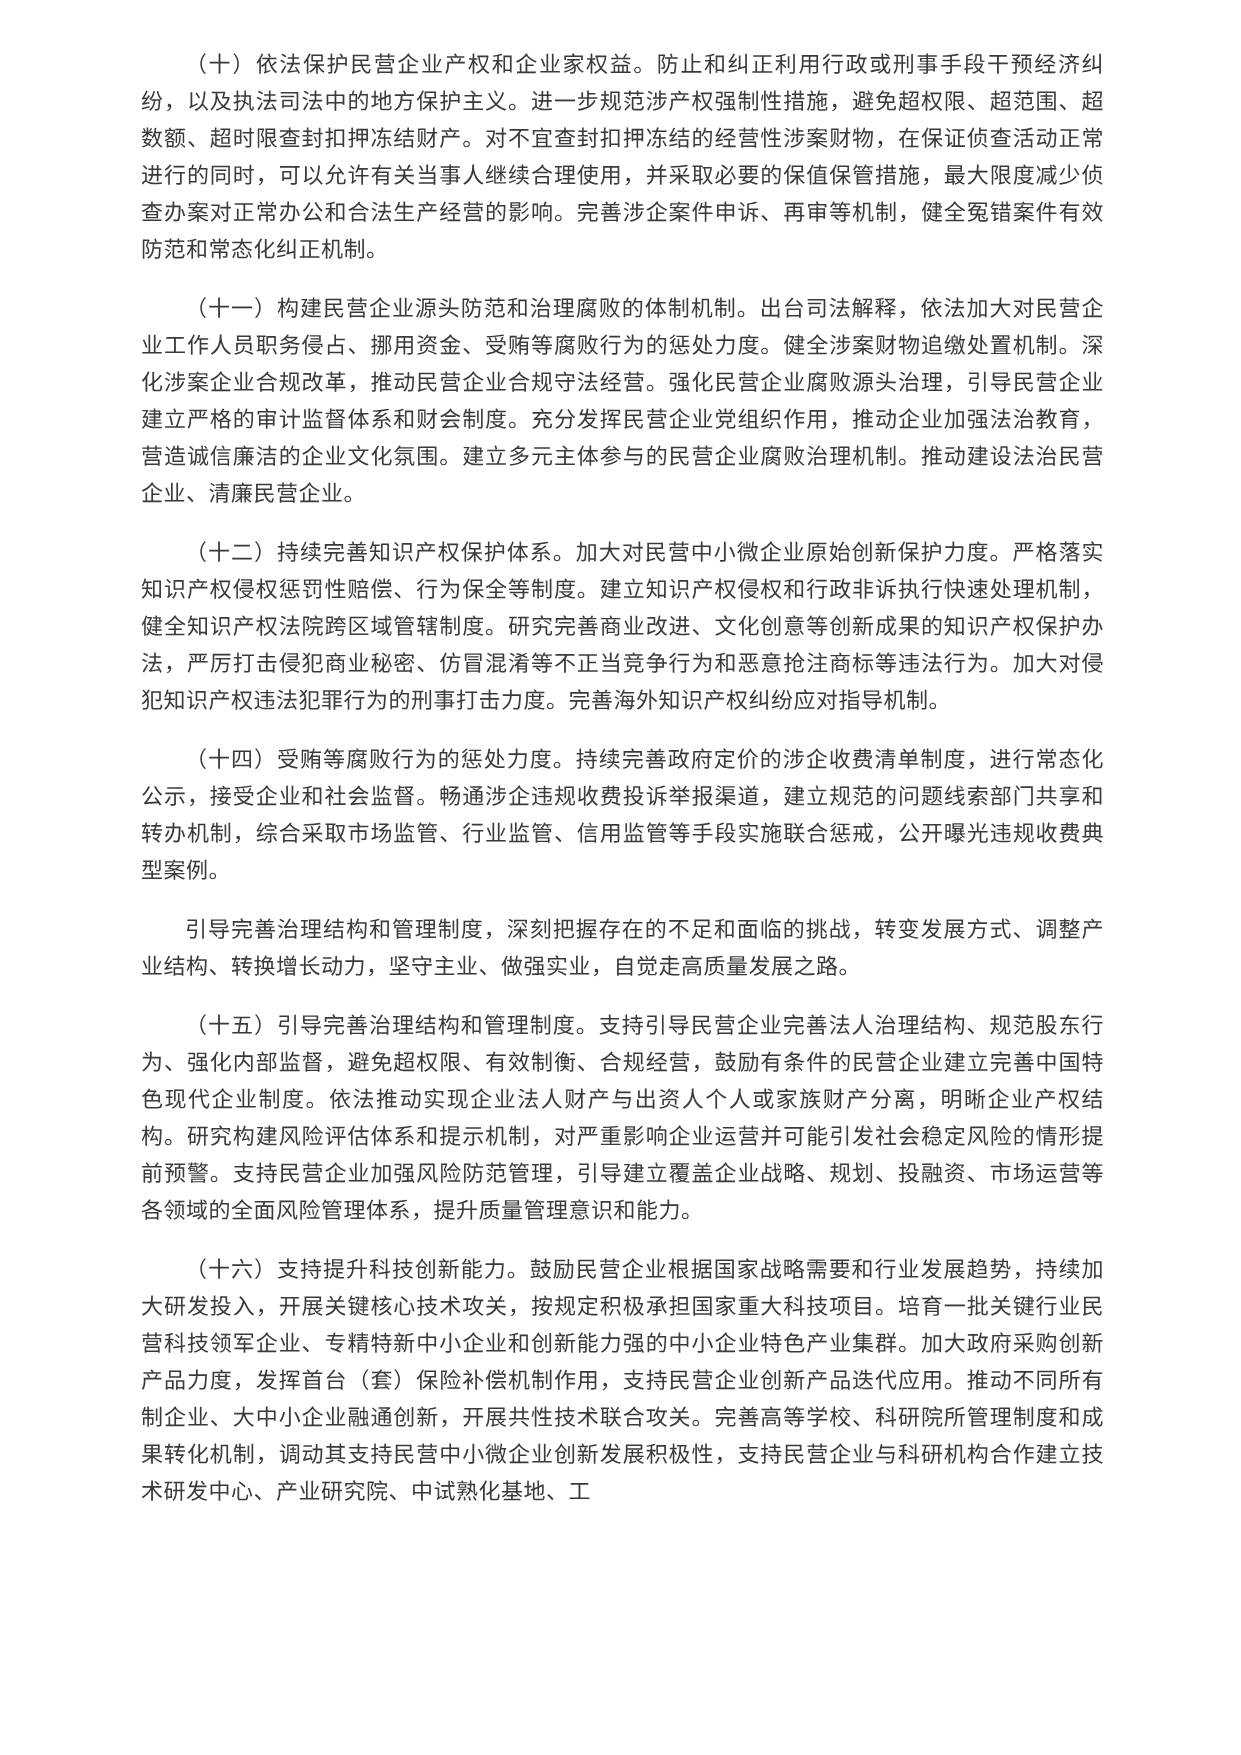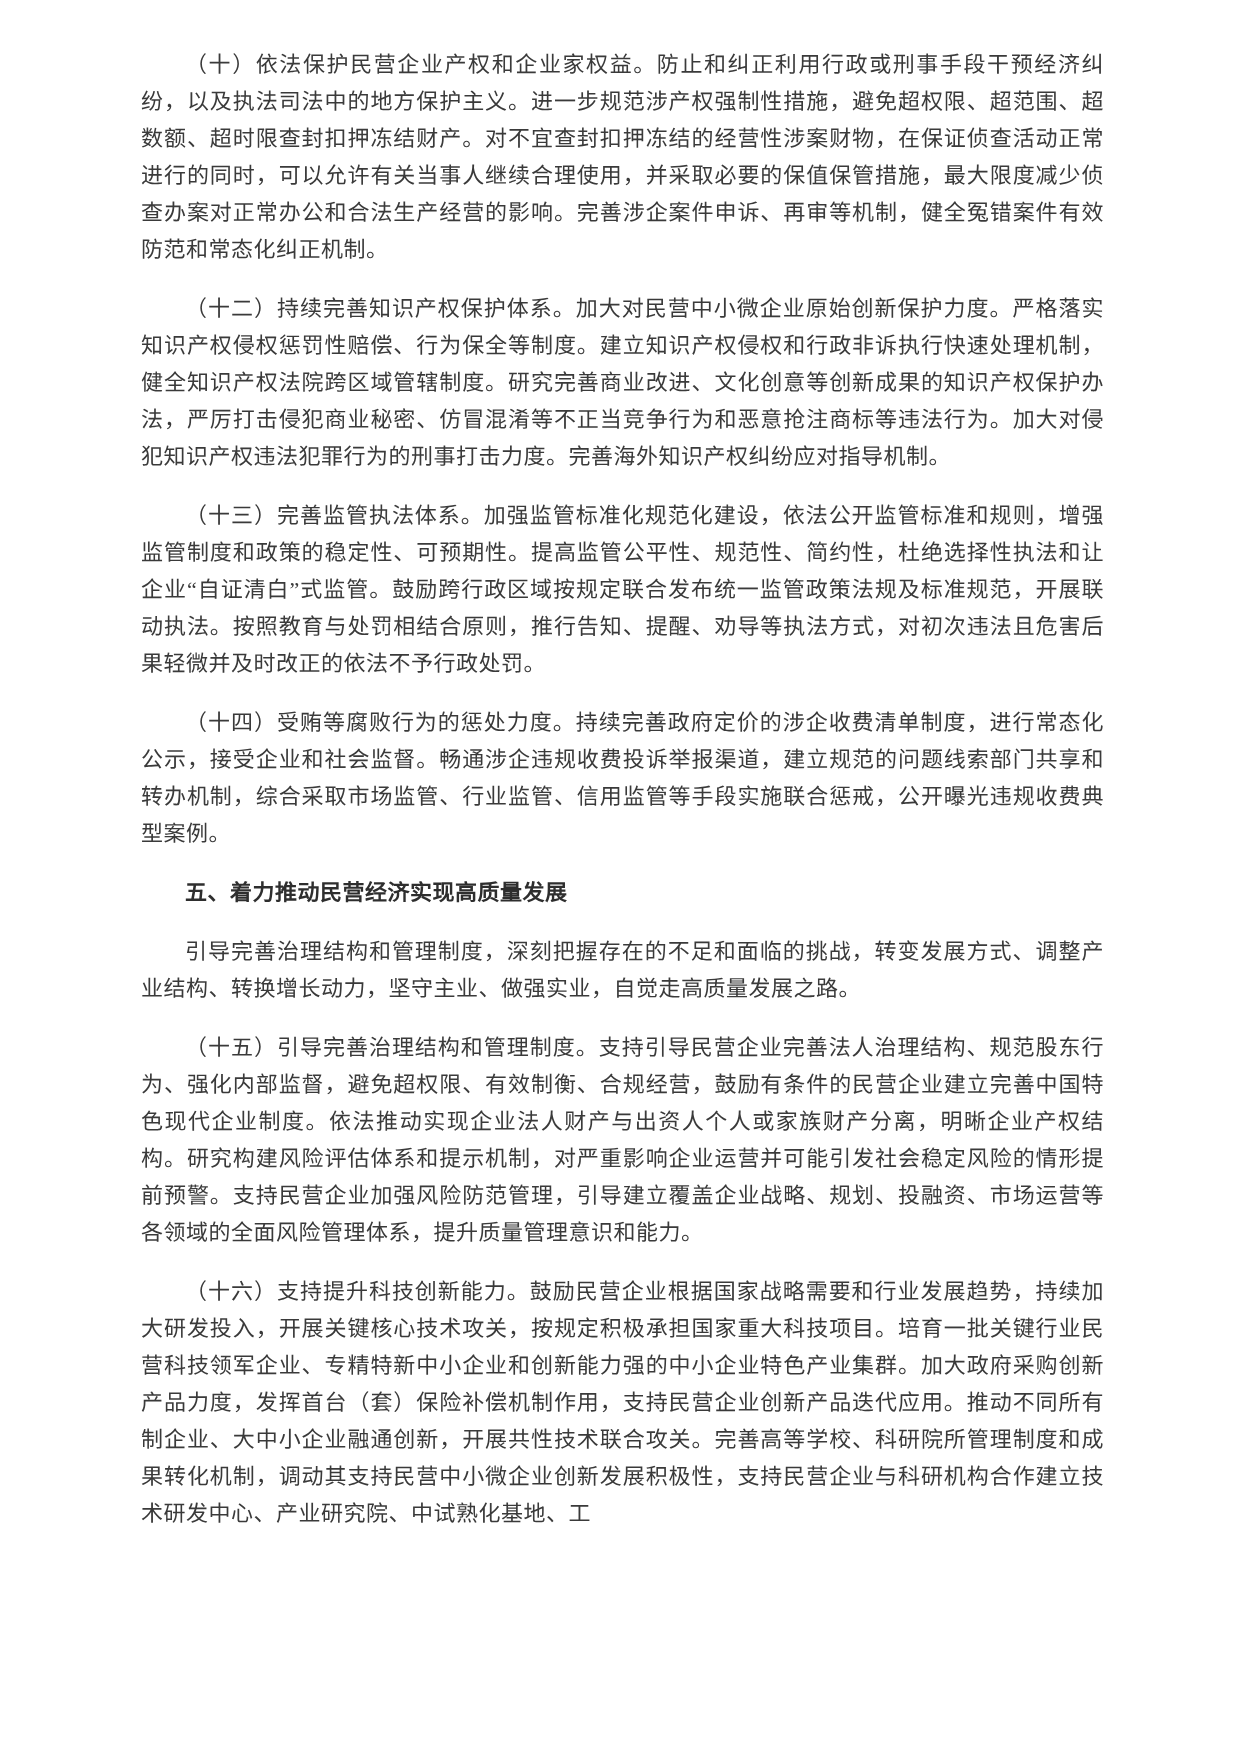--- a/index.html
+++ b/index.html
@@ -41,21 +41,20 @@
     text-indent: 2em;
     letter-spacing: 0.5px;
   }
 </style>
 </head>
 <body>
 
 <div class="page">
   <div class="content">
     <p class="para">（十）依法保护民营企业产权和企业家权益。防止和纠正利用行政或刑事手段干预经济纠纷，以及执法司法中的地方保护主义。进一步规范涉产权强制性措施，避免超权限、超范围、超数额、超时限查封扣押冻结财产。对不宜查封扣押冻结的经营性涉案财物，在保证侦查活动正常进行的同时，可以允许有关当事人继续合理使用，并采取必要的保值保管措施，最大限度减少侦查办案对正常办公和合法生产经营的影响。完善涉企案件申诉、再审等机制，健全冤错案件有效防范和常态化纠正机制。</p>
+    <p class="para">（十一）构建民营企业源头防范和治理腐败的体制机制。出台司法解释，依法加大对民营企业工作人员职务侵占、挪用资金、受贿等腐败行为的惩处力度。健全涉案财物追缴处置机制。深化涉案企业合规改革，推动民营企业合规守法经营。强化民营企业腐败源头治理，引导民营企业建立严格的审计监督体系和财会制度。充分发挥民营企业党组织作用，推动企业加强法治教育，营造诚信廉洁的企业文化氛围。建立多元主体参与的民营企业腐败治理机制。推动建设法治民营企业、清廉民营企业。</p>
     <p class="para">（十二）持续完善知识产权保护体系。加大对民营中小微企业原始创新保护力度。严格落实知识产权侵权惩罚性赔偿、行为保全等制度。建立知识产权侵权和行政非诉执行快速处理机制，健全知识产权法院跨区域管辖制度。研究完善商业改进、文化创意等创新成果的知识产权保护办法，严厉打击侵犯商业秘密、仿冒混淆等不正当竞争行为和恶意抢注商标等违法行为。加大对侵犯知识产权违法犯罪行为的刑事打击力度。完善海外知识产权纠纷应对指导机制。</p>
-    <p class="para">（十三）完善监管执法体系。加强监管标准化规范化建设，依法公开监管标准和规则，增强监管制度和政策的稳定性、可预期性。提高监管公平性、规范性、简约性，杜绝选择性执法和让企业“自证清白”式监管。鼓励跨行政区域按规定联合发布统一监管政策法规及标准规范，开展联动执法。按照教育与处罚相结合原则，推行告知、提醒、劝导等执法方式，对初次违法且危害后果轻微并及时改正的依法不予行政处罚。</p>
     <p class="para">（十四）受贿等腐败行为的惩处力度。持续完善政府定价的涉企收费清单制度，进行常态化公示，接受企业和社会监督。畅通涉企违规收费投诉举报渠道，建立规范的问题线索部门共享和转办机制，综合采取市场监管、行业监管、信用监管等手段实施联合惩戒，公开曝光违规收费典型案例。</p>
-    <h2 class="section-heading">五、着力推动民营经济实现高质量发展</h2>
     <p class="para">引导完善治理结构和管理制度，深刻把握存在的不足和面临的挑战，转变发展方式、调整产业结构、转换增长动力，坚守主业、做强实业，自觉走高质量发展之路。</p>
     <p class="para">（十五）引导完善治理结构和管理制度。支持引导民营企业完善法人治理结构、规范股东行为、强化内部监督，避免超权限、有效制衡、合规经营，鼓励有条件的民营企业建立完善中国特色现代企业制度。依法推动实现企业法人财产与出资人个人或家族财产分离，明晰企业产权结构。研究构建风险评估体系和提示机制，对严重影响企业运营并可能引发社会稳定风险的情形提前预警。支持民营企业加强风险防范管理，引导建立覆盖企业战略、规划、投融资、市场运营等各领域的全面风险管理体系，提升质量管理意识和能力。</p>
     <p class="para">（十六）支持提升科技创新能力。鼓励民营企业根据国家战略需要和行业发展趋势，持续加大研发投入，开展关键核心技术攻关，按规定积极承担国家重大科技项目。培育一批关键行业民营科技领军企业、专精特新中小企业和创新能力强的中小企业特色产业集群。加大政府采购创新产品力度，发挥首台（套）保险补偿机制作用，支持民营企业创新产品迭代应用。推动不同所有制企业、大中小企业融通创新，开展共性技术联合攻关。完善高等学校、科研院所管理制度和成果转化机制，调动其支持民营中小微企业创新发展积极性，支持民营企业与科研机构合作建立技术研发中心、产业研究院、中试熟化基地、工</p>
   </div>
 </div>
 
 </body></html>

